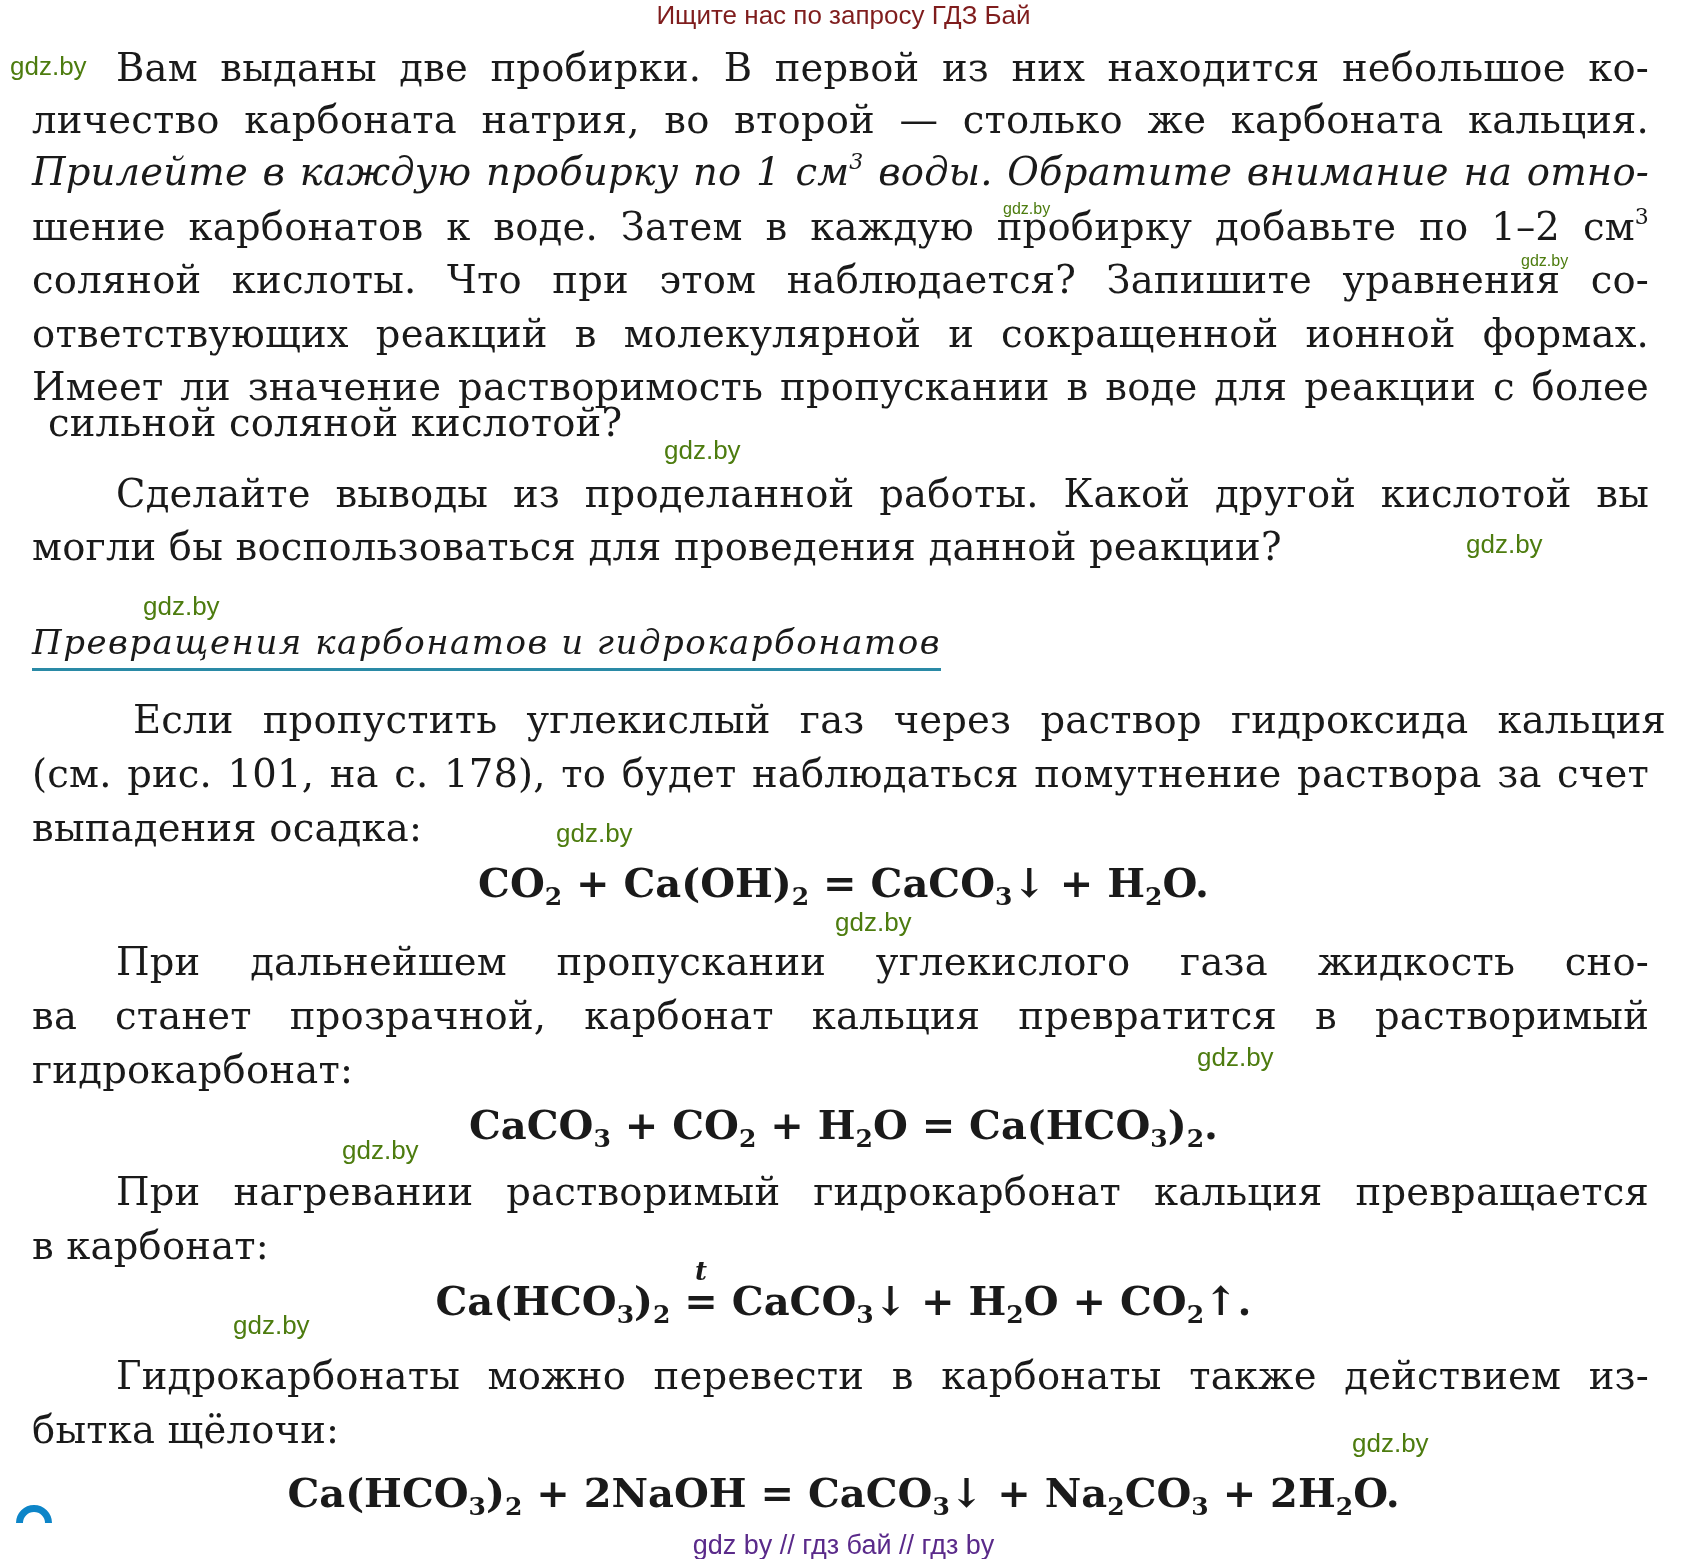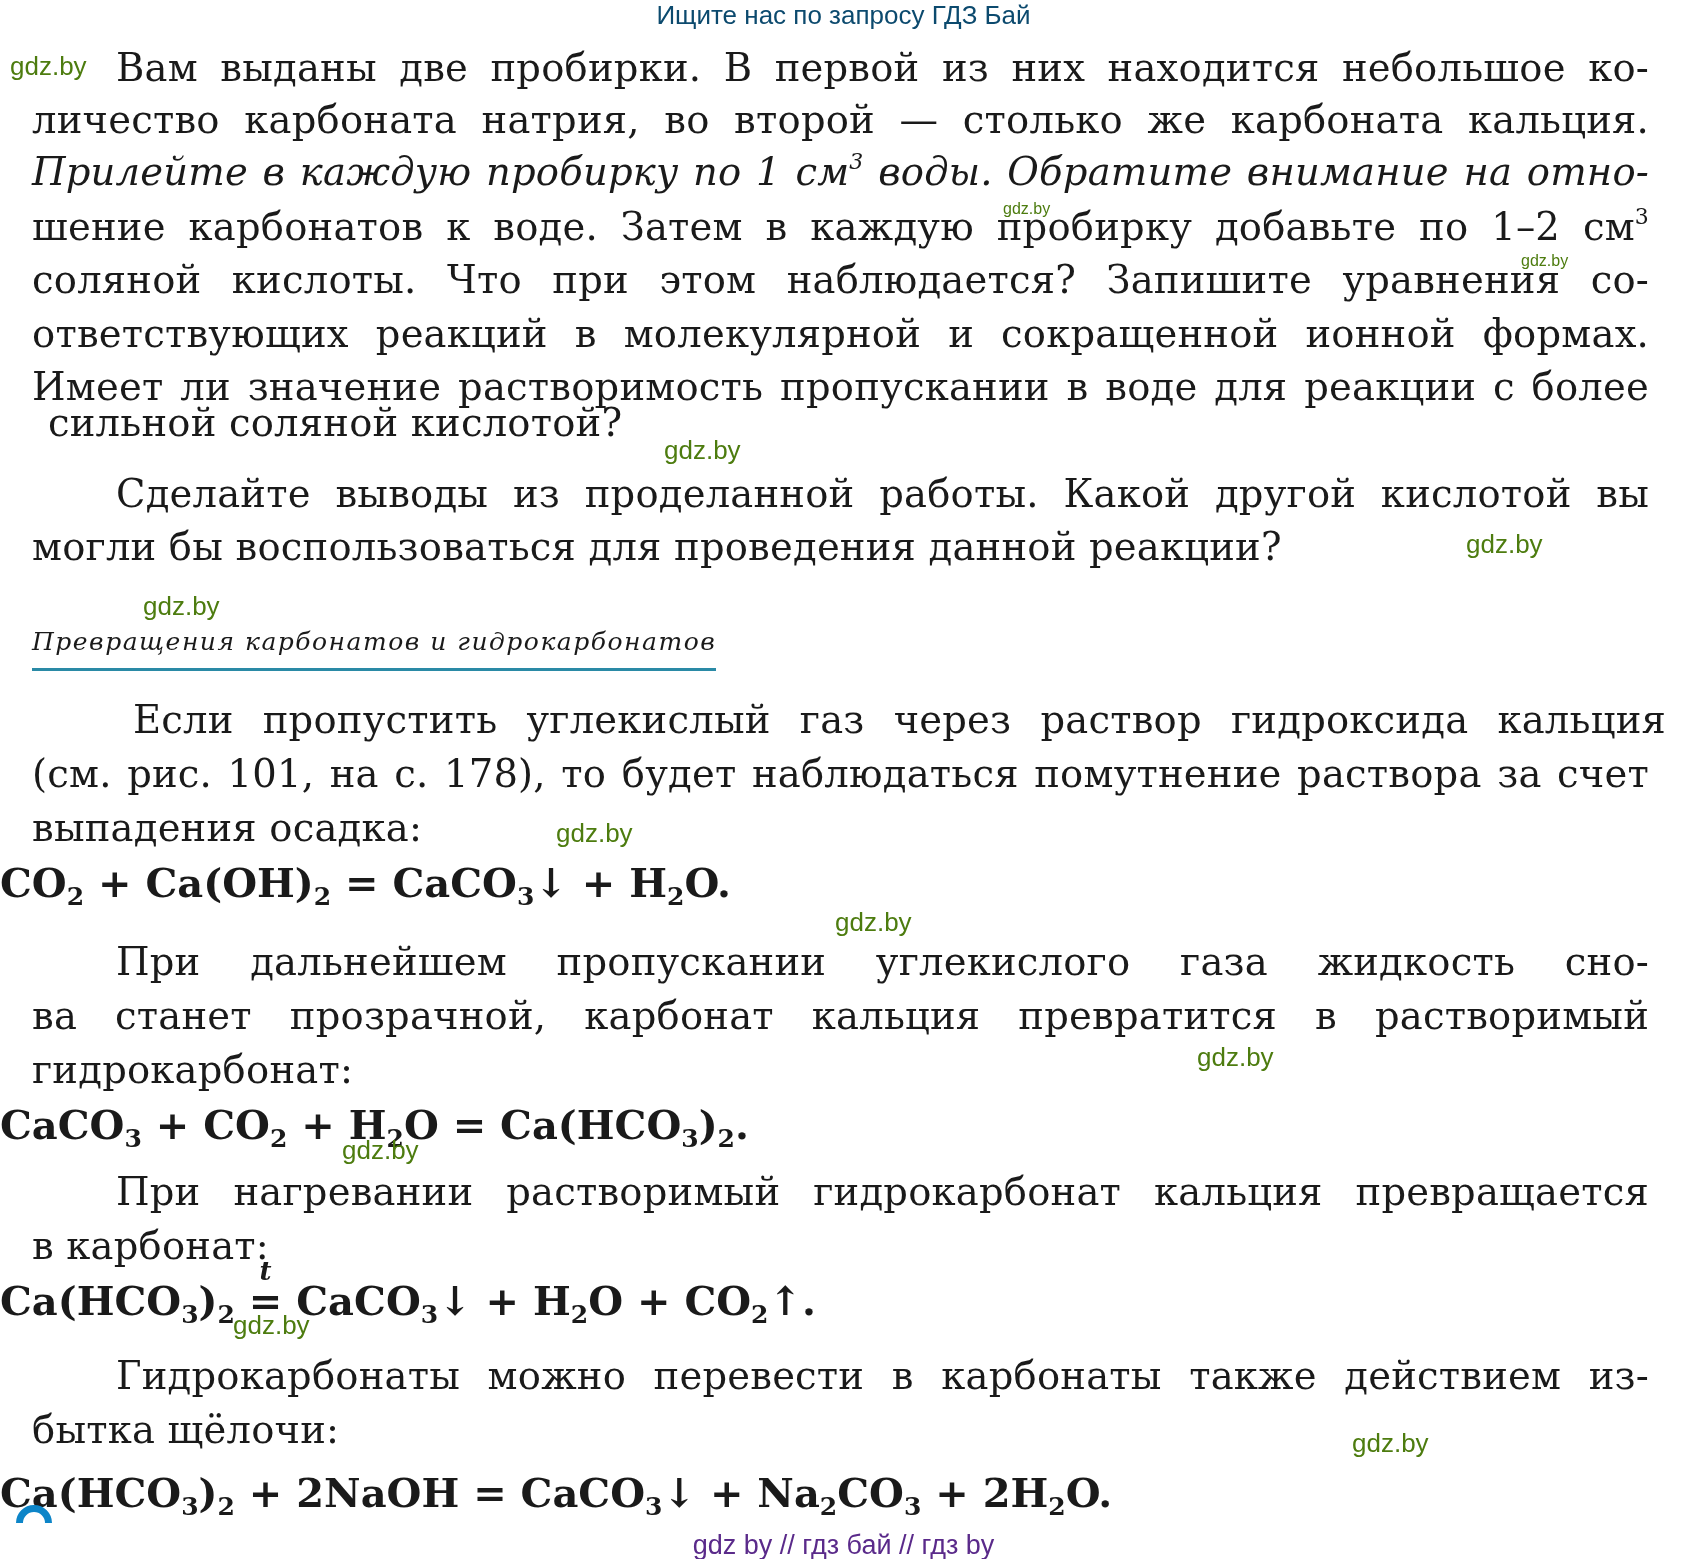--- a/index.html
+++ b/index.html
@@ -3,44 +3,44 @@
 <meta charset="utf-8">
 <style>
   html, body { margin: 0; padding: 0; background: #ffffff; }
   body {
     width: 1687px; height: 1559px; position: relative; overflow: hidden;
     font-family: "DejaVu Serif", "Liberation Serif", serif;
     color: #1a1a1a;
   }
   .banner {
     position: absolute; top: 0; left: 0; width: 100%;
-    text-align: center; color: #0c4a6e;
+    text-align: center; color: #7f1d1d;
     font-family: "Liberation Sans", sans-serif; font-size: 26px;
     line-height: 30px; padding-top: 0px;
   }
   .wm {
     position: absolute; font-family: "Liberation Sans", sans-serif;
     color: #4d7c0f; font-size: 26px; line-height: 28px; white-space: nowrap;
   }
   .wm.small { font-size: 16px; line-height: 18px; }
   .line {
     position: absolute; left: 32px; width: 1617px;
     font-size: 38.5px; line-height: 48px; white-space: nowrap;
     letter-spacing: 0.2px;
   }
   .line.just { text-align: justify; text-align-last: justify; }
   .line sup { font-size: 22px; vertical-align: 16px; line-height: 0; }
   .heading {
     position: absolute; left: 32px; top: 618px;
-    font-style: italic; font-size: 25px; line-height: 48px;
+    font-style: italic; font-size: 34px; line-height: 48px;
     letter-spacing: 1.5px; white-space: nowrap;
     border-bottom: 3px solid #2a8aa6; padding-bottom: 2px;
   }
   .eq {
-    position: absolute; left: 0; width: 100%; text-align: left;
+    position: absolute; left: 0; width: 100%; text-align: center;
     font-weight: bold; font-size: 40px; line-height: 50px; white-space: nowrap;
   }
   .eq sub { font-size: 25px; vertical-align: -8px; line-height: 0; }
   .overset { display: inline-block; position: relative; }
   .overset .t { position: absolute; top: -30px; left: 50%; transform: translateX(-50%); font-style: italic; font-size: 26px; }
   .footer {
     position: absolute; top: 1530px; left: 0; width: 100%; text-align: center;
     font-family: "Liberation Sans", sans-serif; font-size: 27px; color: #5a2a8a;
     white-space: nowrap;
   }

